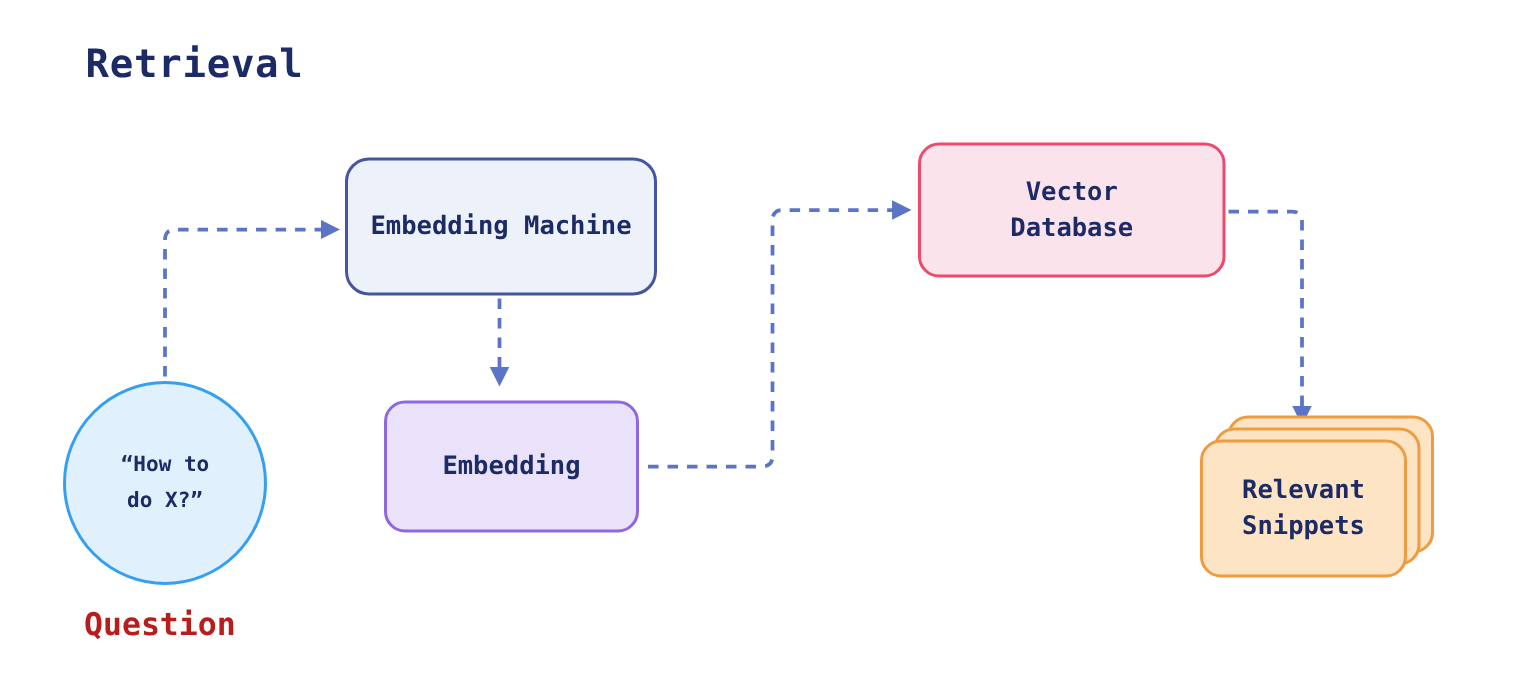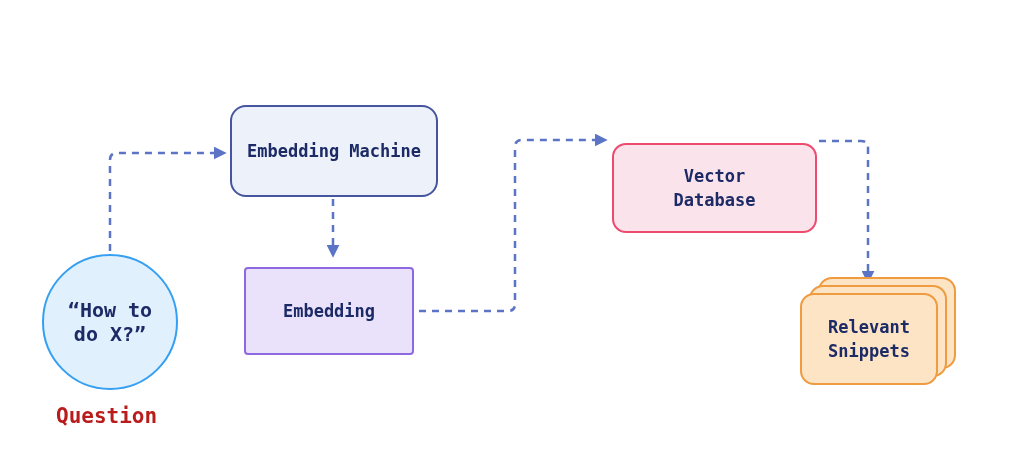--- a/index.html
+++ b/index.html
@@ -49,43 +49,42 @@
   .embedding-machine {
     left: 230px; top: 105px;
     width: 208px; height: 92px;
     background: #edf1fa;
     border: 2px solid #46559f;
     border-radius: 16px;
     font-size: 17px;
     text-align: right;
   }
   .embedding {
-    left: 244px; top: 267px;
+    left: 256px; top: 267px;
     width: 170px; height: 88px;
     background: #e9e2fa;
     border: 2px solid #8e68e0;
-    border-radius: 4px;
+    border-radius: 14px;
     font-size: 17px;
   }
   .vector-database {
     left: 612px; top: 95px;
     width: 205px; height: 90px;
     background: #fbe3ec;
     border: 2px solid #ed4a6e;
     border-radius: 14px;
     font-size: 17px;
-    margin-top: 48px;
   }
   .question-circle {
     left: 42px; top: 254px;
     width: 136px; height: 136px;
     background: #e1f0fd;
     border: 2px solid #35a0f2;
     border-radius: 50%;
-    font-size: 20px;
+    font-size: 14px;
   }
   .question-label {
     position: absolute;
     left: 56px;
     top: 404px;
     font-size: 21px;
     font-weight: bold;
     color: #b91c1c;
     white-space: nowrap;
   }
@@ -127,20 +126,21 @@
       </marker>
     </defs>
     <g fill="none" stroke="#5b74c6" stroke-width="2.5" stroke-dasharray="7 6">
       <path d="M 110 251 L 110 160 Q 110 153 117 153 L 215 153" marker-end="url(#ah)"></path>
       <path d="M 333 199 L 333 246" marker-end="url(#ah)"></path>
       <path d="M 419 311 L 508 311 Q 515 311 515 304 L 515 147 Q 515 140 522 140 L 596 140" marker-end="url(#ah)"></path>
       <path d="M 819 141 L 861 141 Q 868 141 868 148 L 868 272" marker-end="url(#ah)"></path>
     </g>
   </svg>
 
+  <div class="diagram-title">Retrieval</div>
 
   <div class="node question-circle">
     <div class="node-label">“How to
 do X?”</div>
   </div>
   <div class="question-label">Question</div>
 
   <div class="node embedding-machine">
     <div class="node-label">Embedding Machine</div>
   </div>

